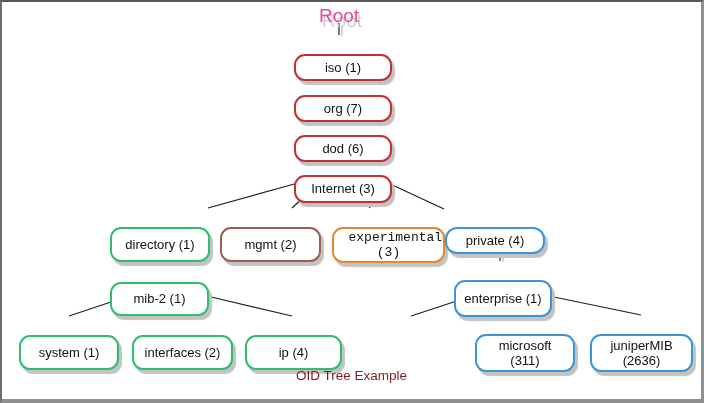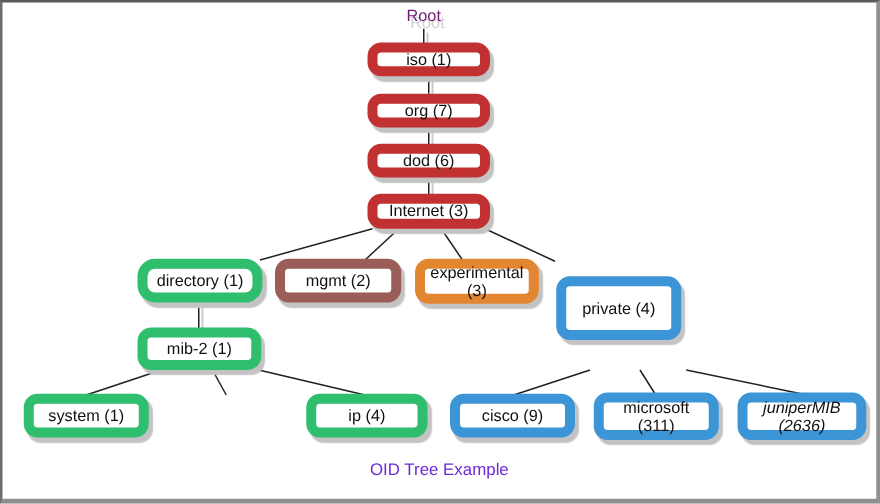--- a/index.html
+++ b/index.html
@@ -22,50 +22,51 @@
     position: absolute;
     left: 0; top: 0;
     width: 704px; height: 403px;
     z-index: 1;
   }
 
   .node {
     position: absolute;
     box-sizing: border-box;
     background: #ffffff;
-    border: 8px solid #7f1d1d;
+    border: 2px solid #7f1d1d;
     border-radius: 11px;
     display: flex;
     align-items: center;
     justify-content: center;
     text-align: center;
     box-shadow: 3px 4px 1px #c3c3c3;
     font-size: 13px;
     color: #111111;
     z-index: 2;
+    margin-top: 20px;
   }
   .node-label { line-height: 1.18; }
   .narrow .node-label { max-width: 80px; }
 
   .root-label {
     position: absolute;
     left: 287px; top: 3px; width: 100px;
     text-align: center;
-    font-size: 13px;
-    color: #701a75;
+    font-size: 19px;
+    color: #ec4899;
     text-shadow: 3px 5px 0 #d0d0d0;
     z-index: 2;
   }
 
   .caption {
     position: absolute;
     top: 366px; left: 0; right: 0;
     text-align: center;
     font-size: 13.5px;
-    color: #6d28d9;
+    color: #7f1d1d;
     z-index: 2;
   }
 </style>
 </head>
 <body>
 
 <div class="frame">
 
   <svg class="connectors" viewBox="0 0 704 403" xmlns="http://www.w3.org/2000/svg">
 
@@ -109,57 +110,60 @@
   </div>
 
   <div class="node" style="left: 292px; top: 113px; width: 98px; height: 27px; border-color: rgb(194, 49, 49);">
     <span class="node-label">dod (6)</span>
   </div>
 
   <div class="node" style="left: 292px; top: 153px; width: 98px; height: 28px; border-color: rgb(194, 49, 49);">
     <span class="node-label">Internet (3)</span>
   </div>
 
-  <div class="node" style="left: 108px; top: 205px; width: 100px; height: 35px; border-color: rgb(47, 189, 110); border-radius: 14px;">
+  <div class="node" style="left: 108px; top: 205px; width: 100px; height: 35px; border-color: rgb(47, 189, 110);">
     <span class="node-label">directory (1)</span>
   </div>
 
   <div class="node" style="left: 218px; top: 205px; width: 101px; height: 35px; border-color: rgb(154, 93, 88);">
     <span class="node-label">mgmt (2)</span>
   </div>
 
-  <div class="node narrow" style="left: 330px; top: 205px; width: 99px; height: 36px; border-color: rgb(226, 134, 47);">
+  <div class="node narrow" style="left: 330px; top: 205px; width: 113px; height: 36px; border-color: rgb(226, 134, 47); font-family: Liberation Mono, monospace;">
     <span class="node-label">experimental (3)</span>
   </div>
 
-  <div class="node" style="left: 443px; top: 219px; width: 100px; height: 51px; border-color: rgb(60, 149, 214);">
+  <div class="node" style="left: 443px; top: 205px; width: 100px; height: 27px; border-color: rgb(60, 149, 214); border-radius: 12px;">
     <span class="node-label">private (4)</span>
   </div>
 
   <div class="node" style="left: 108px; top: 260px; width: 99px; height: 34px; border-color: rgb(47, 189, 110);">
     <span class="node-label">mib-2 (1)</span>
   </div>
 
+  <div class="node" style="left: 452px; top: 258px; width: 98px; height: 37px; border-color: rgb(60, 149, 214);">
+    <span class="node-label">enterprise (1)</span>
+  </div>
 
   <div class="node" style="left: 17px; top: 313px; width: 100px; height: 35px; border-color: rgb(47, 189, 110);">
     <span class="node-label">system (1)</span>
   </div>
 
+  <div class="node" style="left: 130px; top: 313px; width: 101px; height: 35px; border-color: rgb(47, 189, 110);">
+    <span class="node-label">interfaces (2)</span>
+  </div>
 
   <div class="node" style="left: 243px; top: 313px; width: 97px; height: 35px; border-color: rgb(47, 189, 110);">
     <span class="node-label">ip (4)</span>
   </div>
 
-  <div class="node" style="left: 358px; top: 313px; width: 100px; height: 35px; border-color: rgb(60, 149, 214);">
-    <span class="node-label">cisco (9)</span>
-  </div>
 
   <div class="node narrow" style="left: 473px; top: 312px; width: 100px; height: 38px; border-color: rgb(60, 149, 214); align-items: center;">
     <span class="node-label">microsoft (311)</span>
   </div>
 
-  <div class="node narrow" style="left: 588px; top: 312px; width: 103px; height: 38px; border-color: rgb(60, 149, 214); font-style: italic;">
+  <div class="node narrow" style="left: 588px; top: 312px; width: 103px; height: 38px; border-color: rgb(60, 149, 214);">
     <span class="node-label">juniperMIB (2636)</span>
   </div>
 
   <div class="caption">OID Tree Example</div>
 
 </div>
 
 </body></html>

